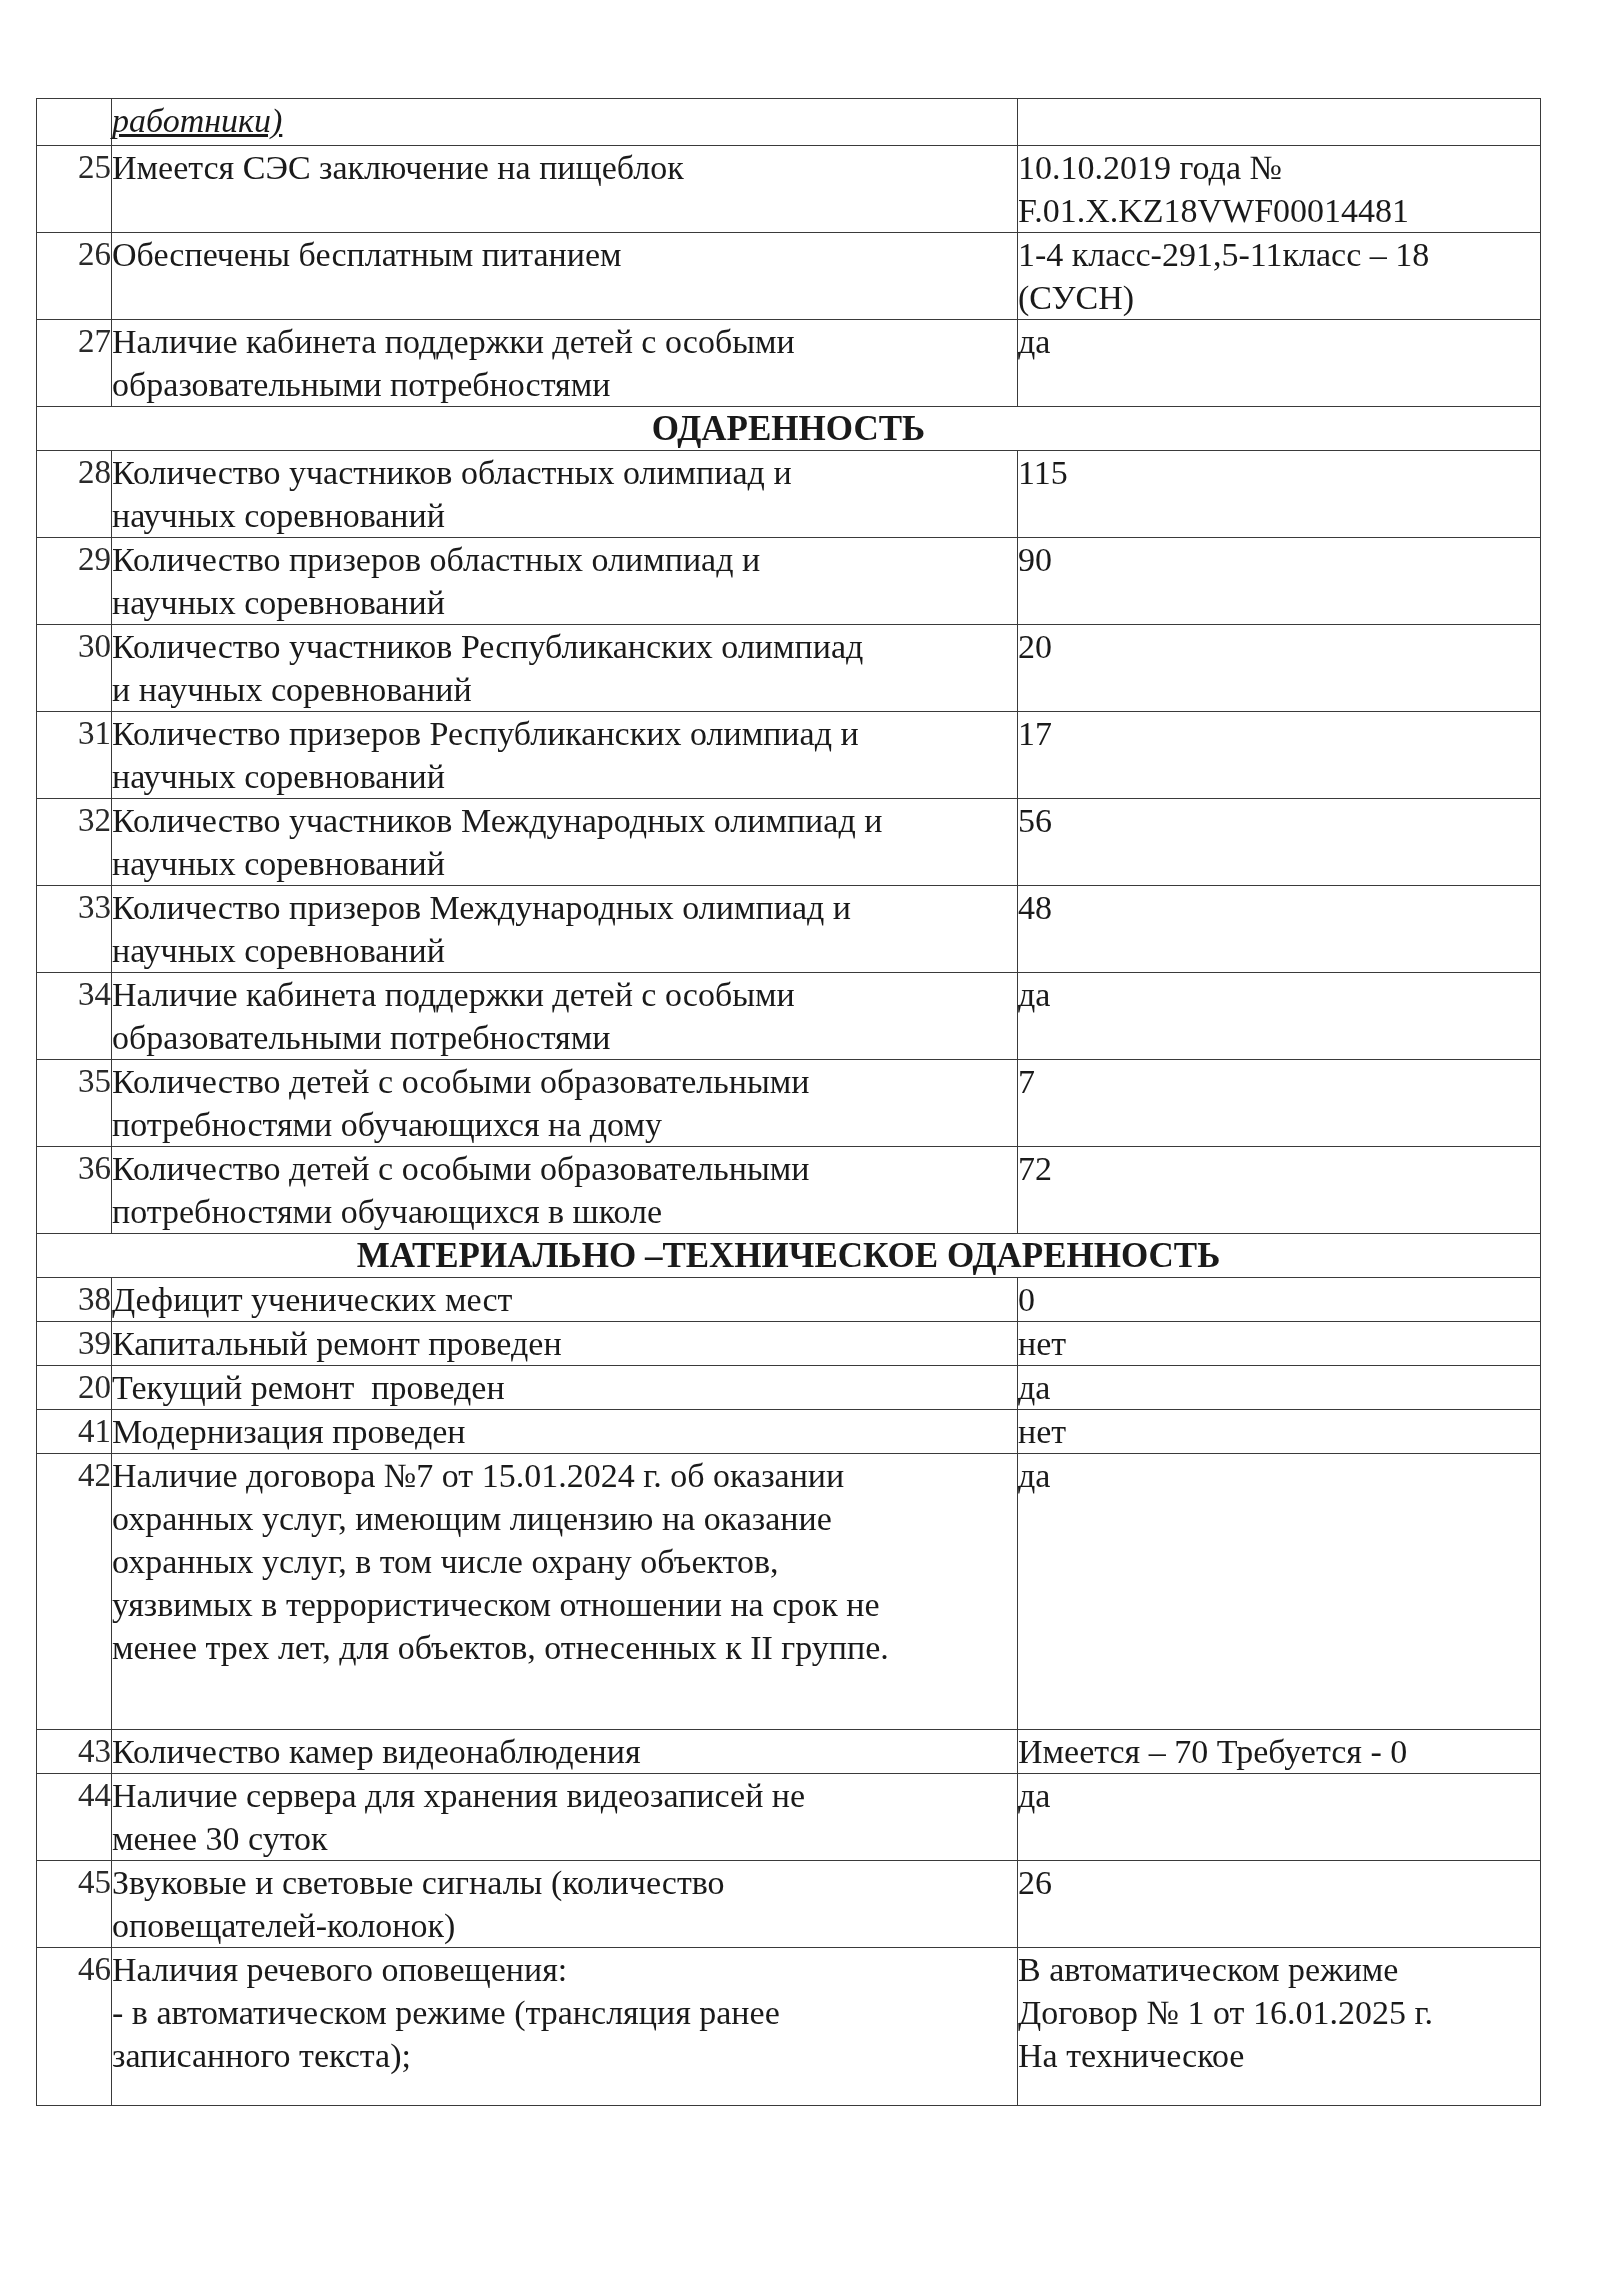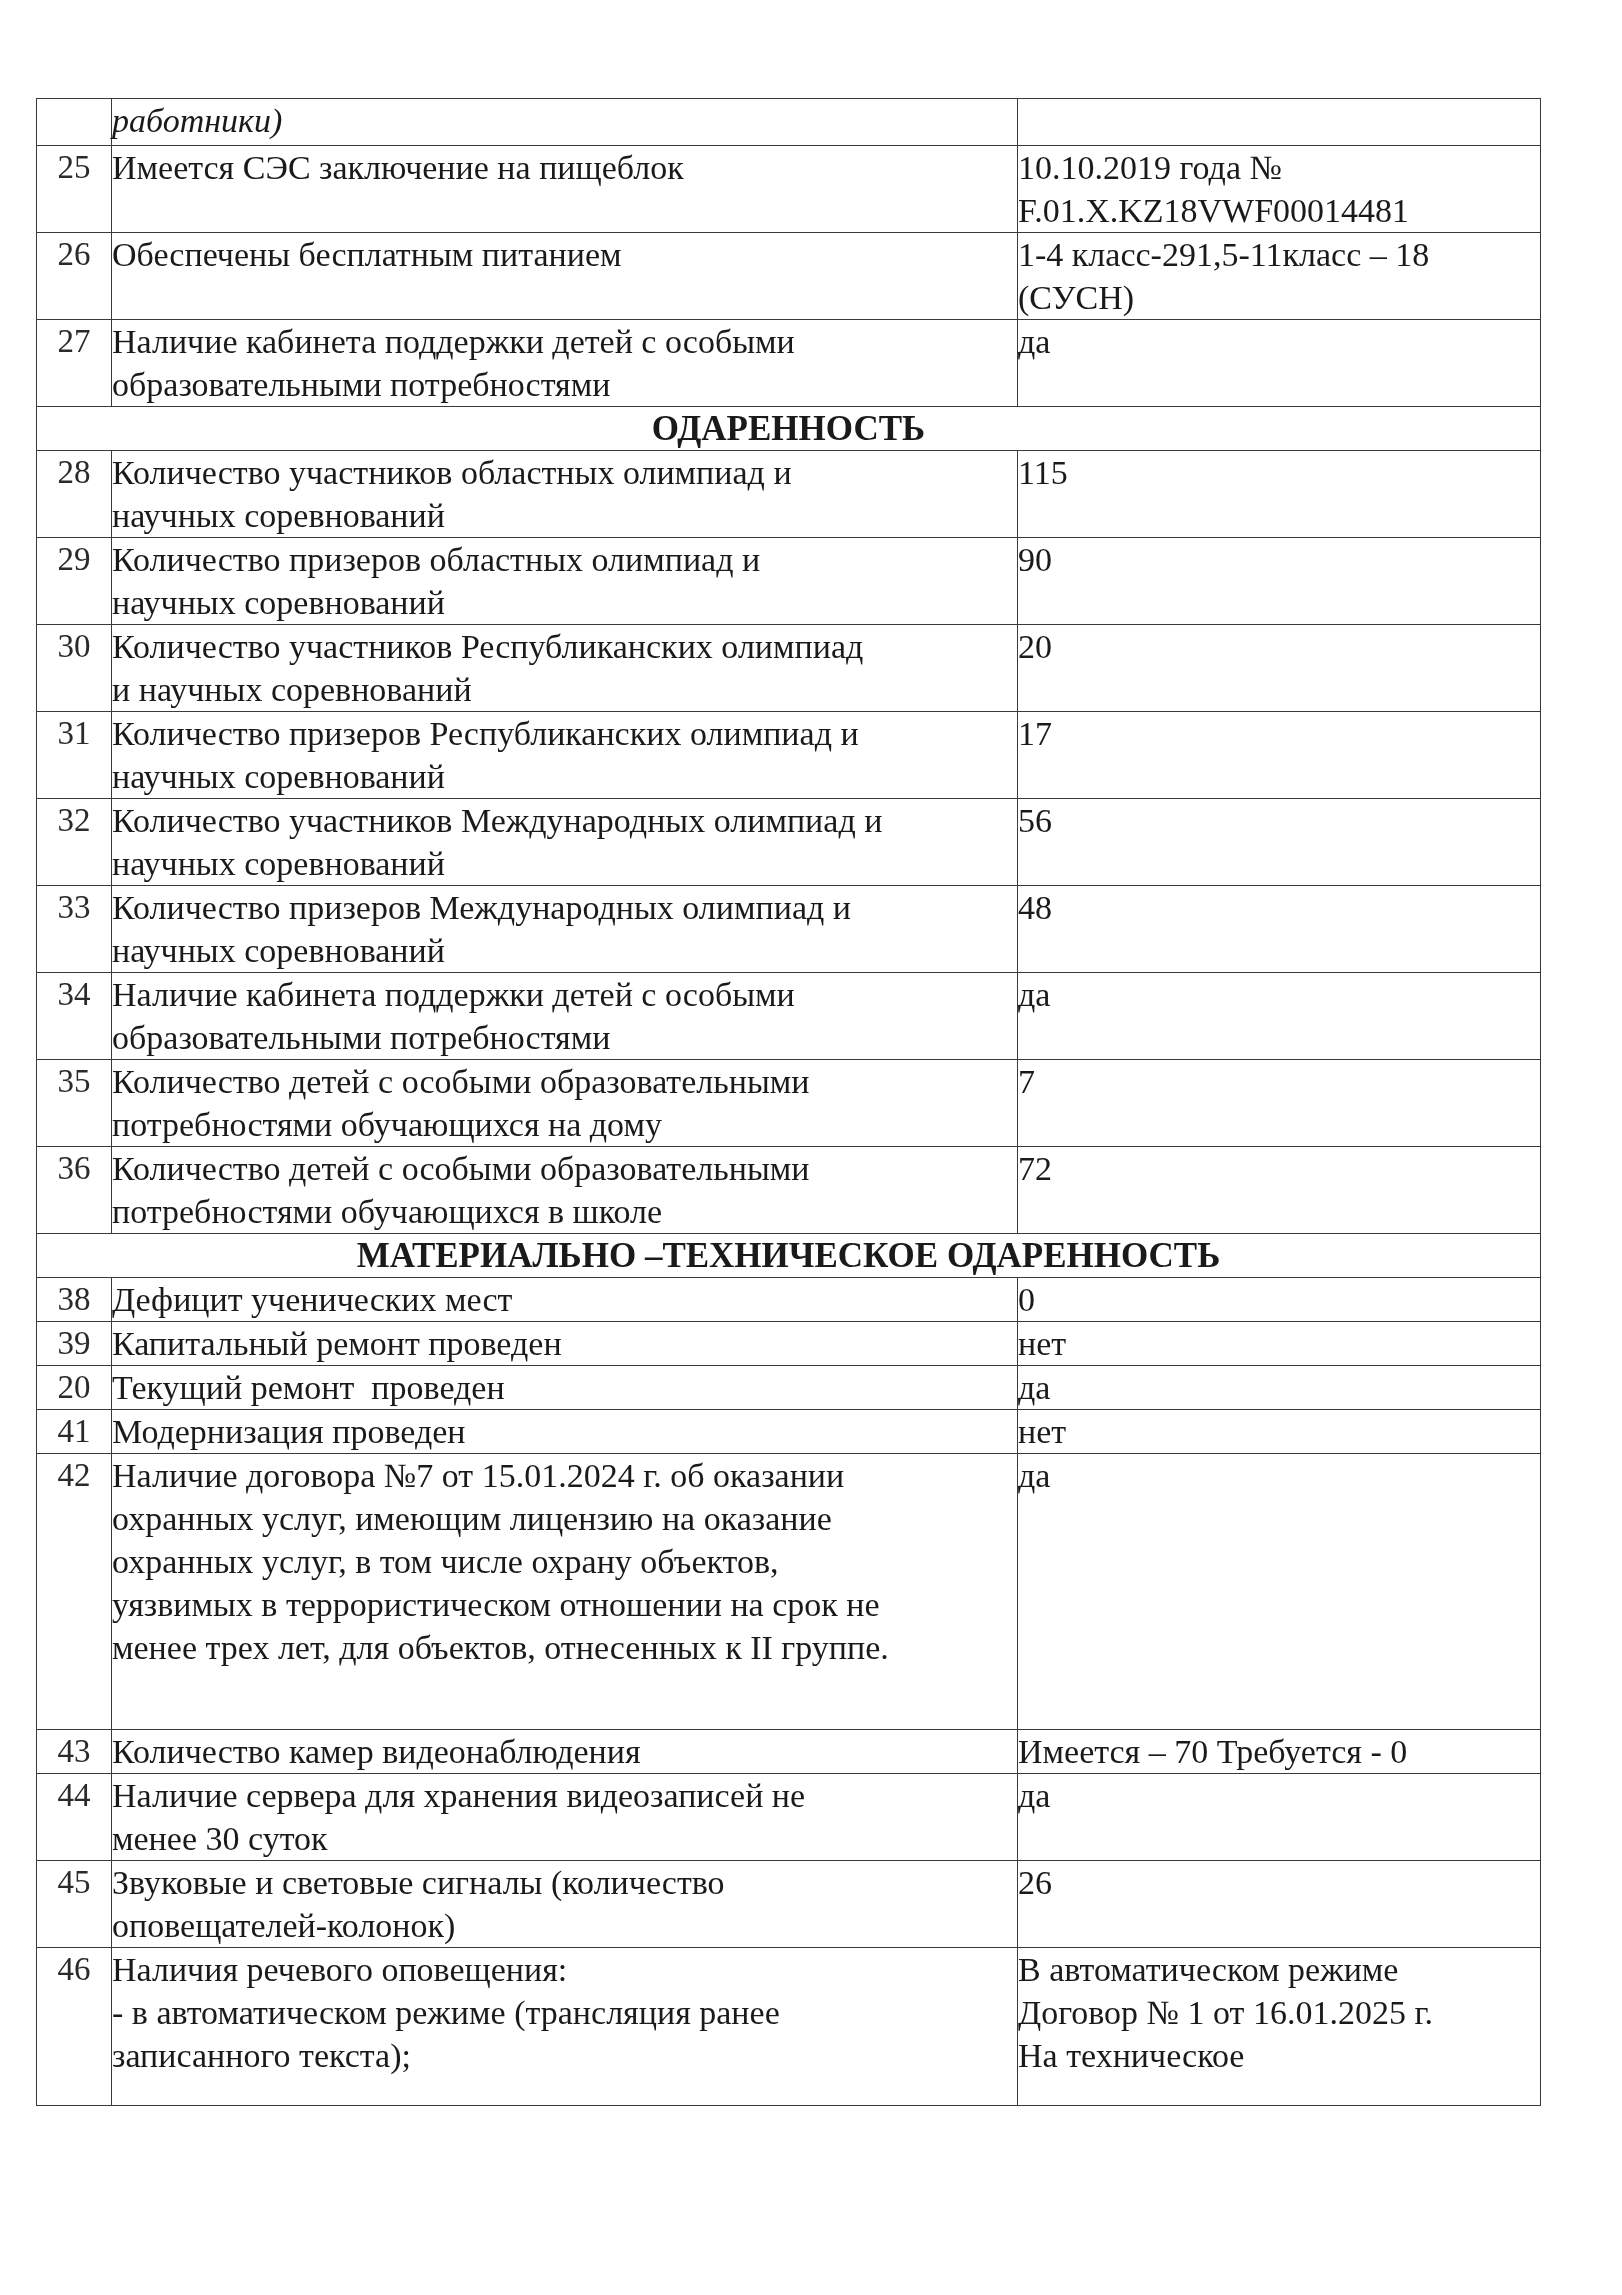--- a/index.html
+++ b/index.html
@@ -4,24 +4,24 @@
 <style>
   html, body { margin: 0; padding: 0; background: #ffffff; }
   body { width: 1623px; height: 2295px; position: relative; overflow: hidden;
          font-family: "Liberation Serif", "DejaVu Serif", serif; color: #1a1a1a; }
   .page { position: absolute; left: 36px; top: 98px; width: 1505px; }
   table.report { border-collapse: collapse; width: 1505px; table-layout: fixed; }
   table.report td { border: 1.3px solid #3a3a3a; vertical-align: top; padding: 0; }
   col.c-num { width: 75px; }
   col.c-desc { width: 906px; }
   col.c-val { width: 523px; }
-  td.num { text-align: center; font-size: 33px; line-height: 43px; padding-top: 2.6px; color: #2a2a2a; }
+  td.num { text-align: right; font-size: 33px; line-height: 43px; padding-top: 2.6px; color: #2a2a2a; }
   td.desc { font-size: 34px; line-height: 43px; padding: 2.6px 6.5px 0 9.2px; }
   td.val { font-size: 34px; line-height: 43px; padding: 2.6px 6.5px 0 13px; }
-  td.desc.italic { font-style: italic; }
+  td.desc.italic { font-style: italic; text-decoration: underline; }
   td.section { text-align: center; font-weight: bold; font-size: 35px; line-height: 43px; padding-top: 1.3px; }
   tr.h-cont td { height: 46px; }
   tr.h-2 td { height: 86px; }
   tr.h-1 td { height: 34px; }
   tr.h-sec td { height: 42px; margin-top: 42px; }
   tr.h-5 td { height: 275px; }
   tr.h-3 td { height: 157px; }
   .line { display: block; white-space: nowrap; }
 </style>
 </head>

